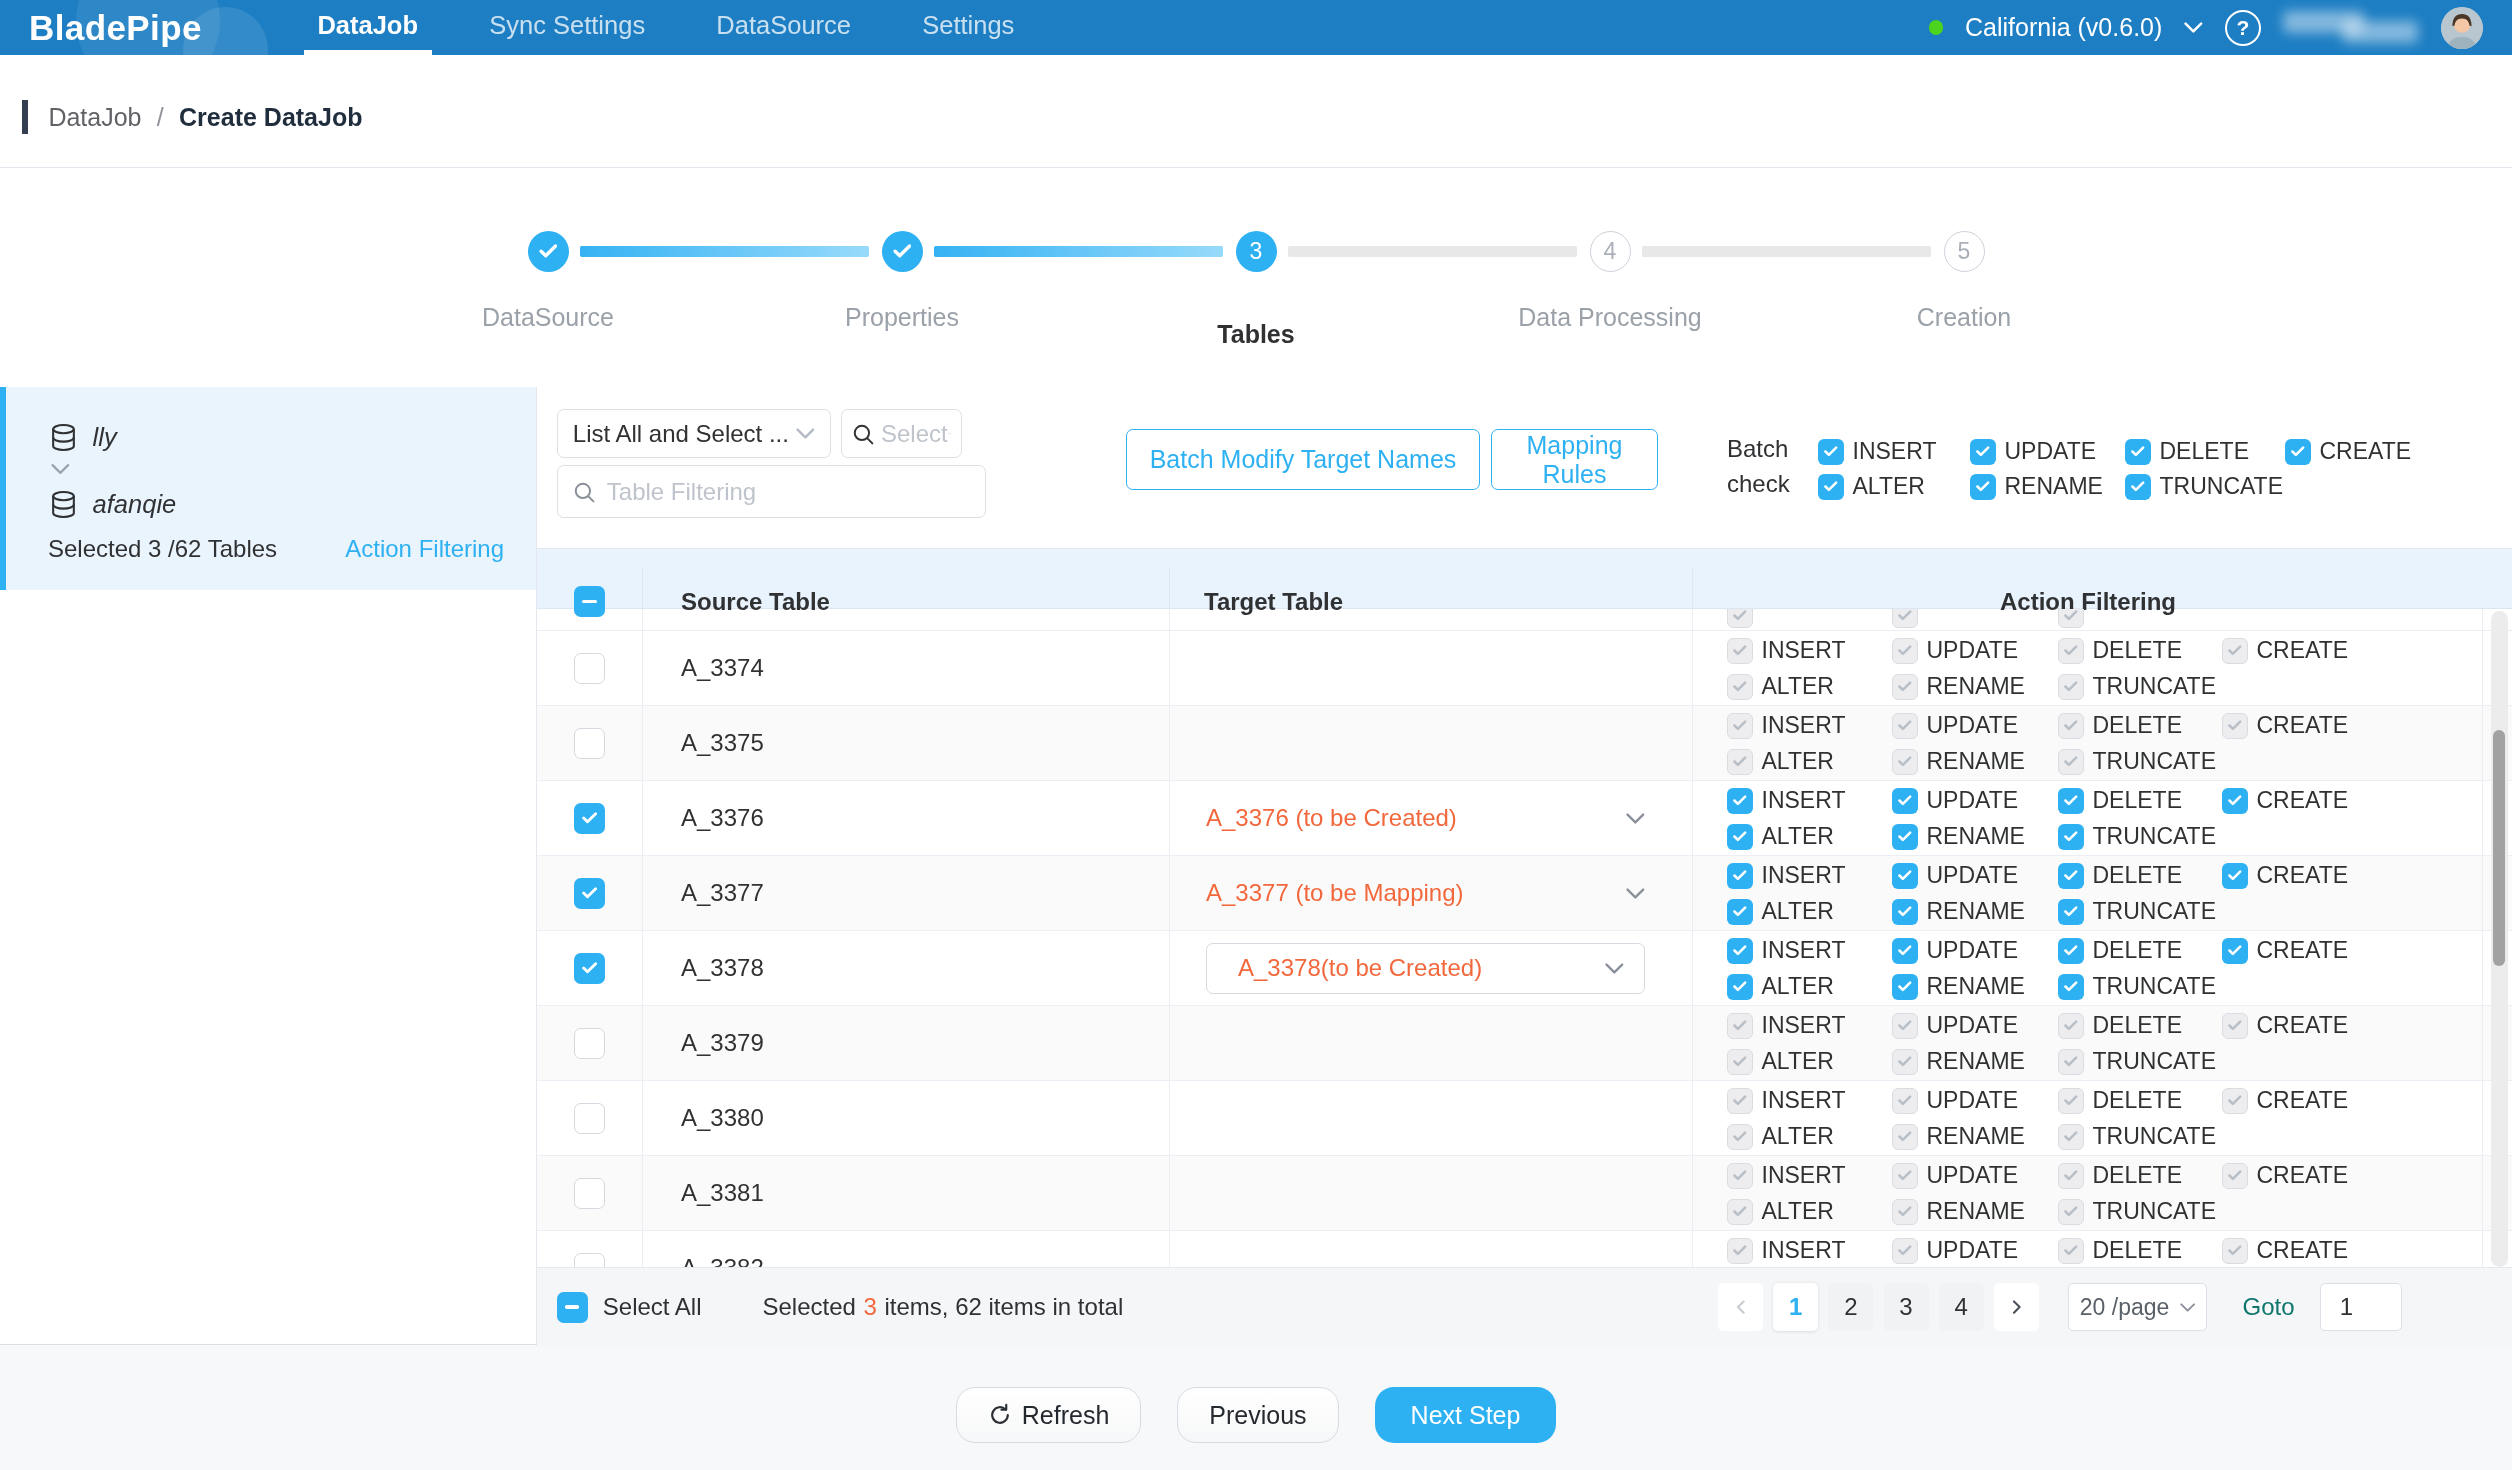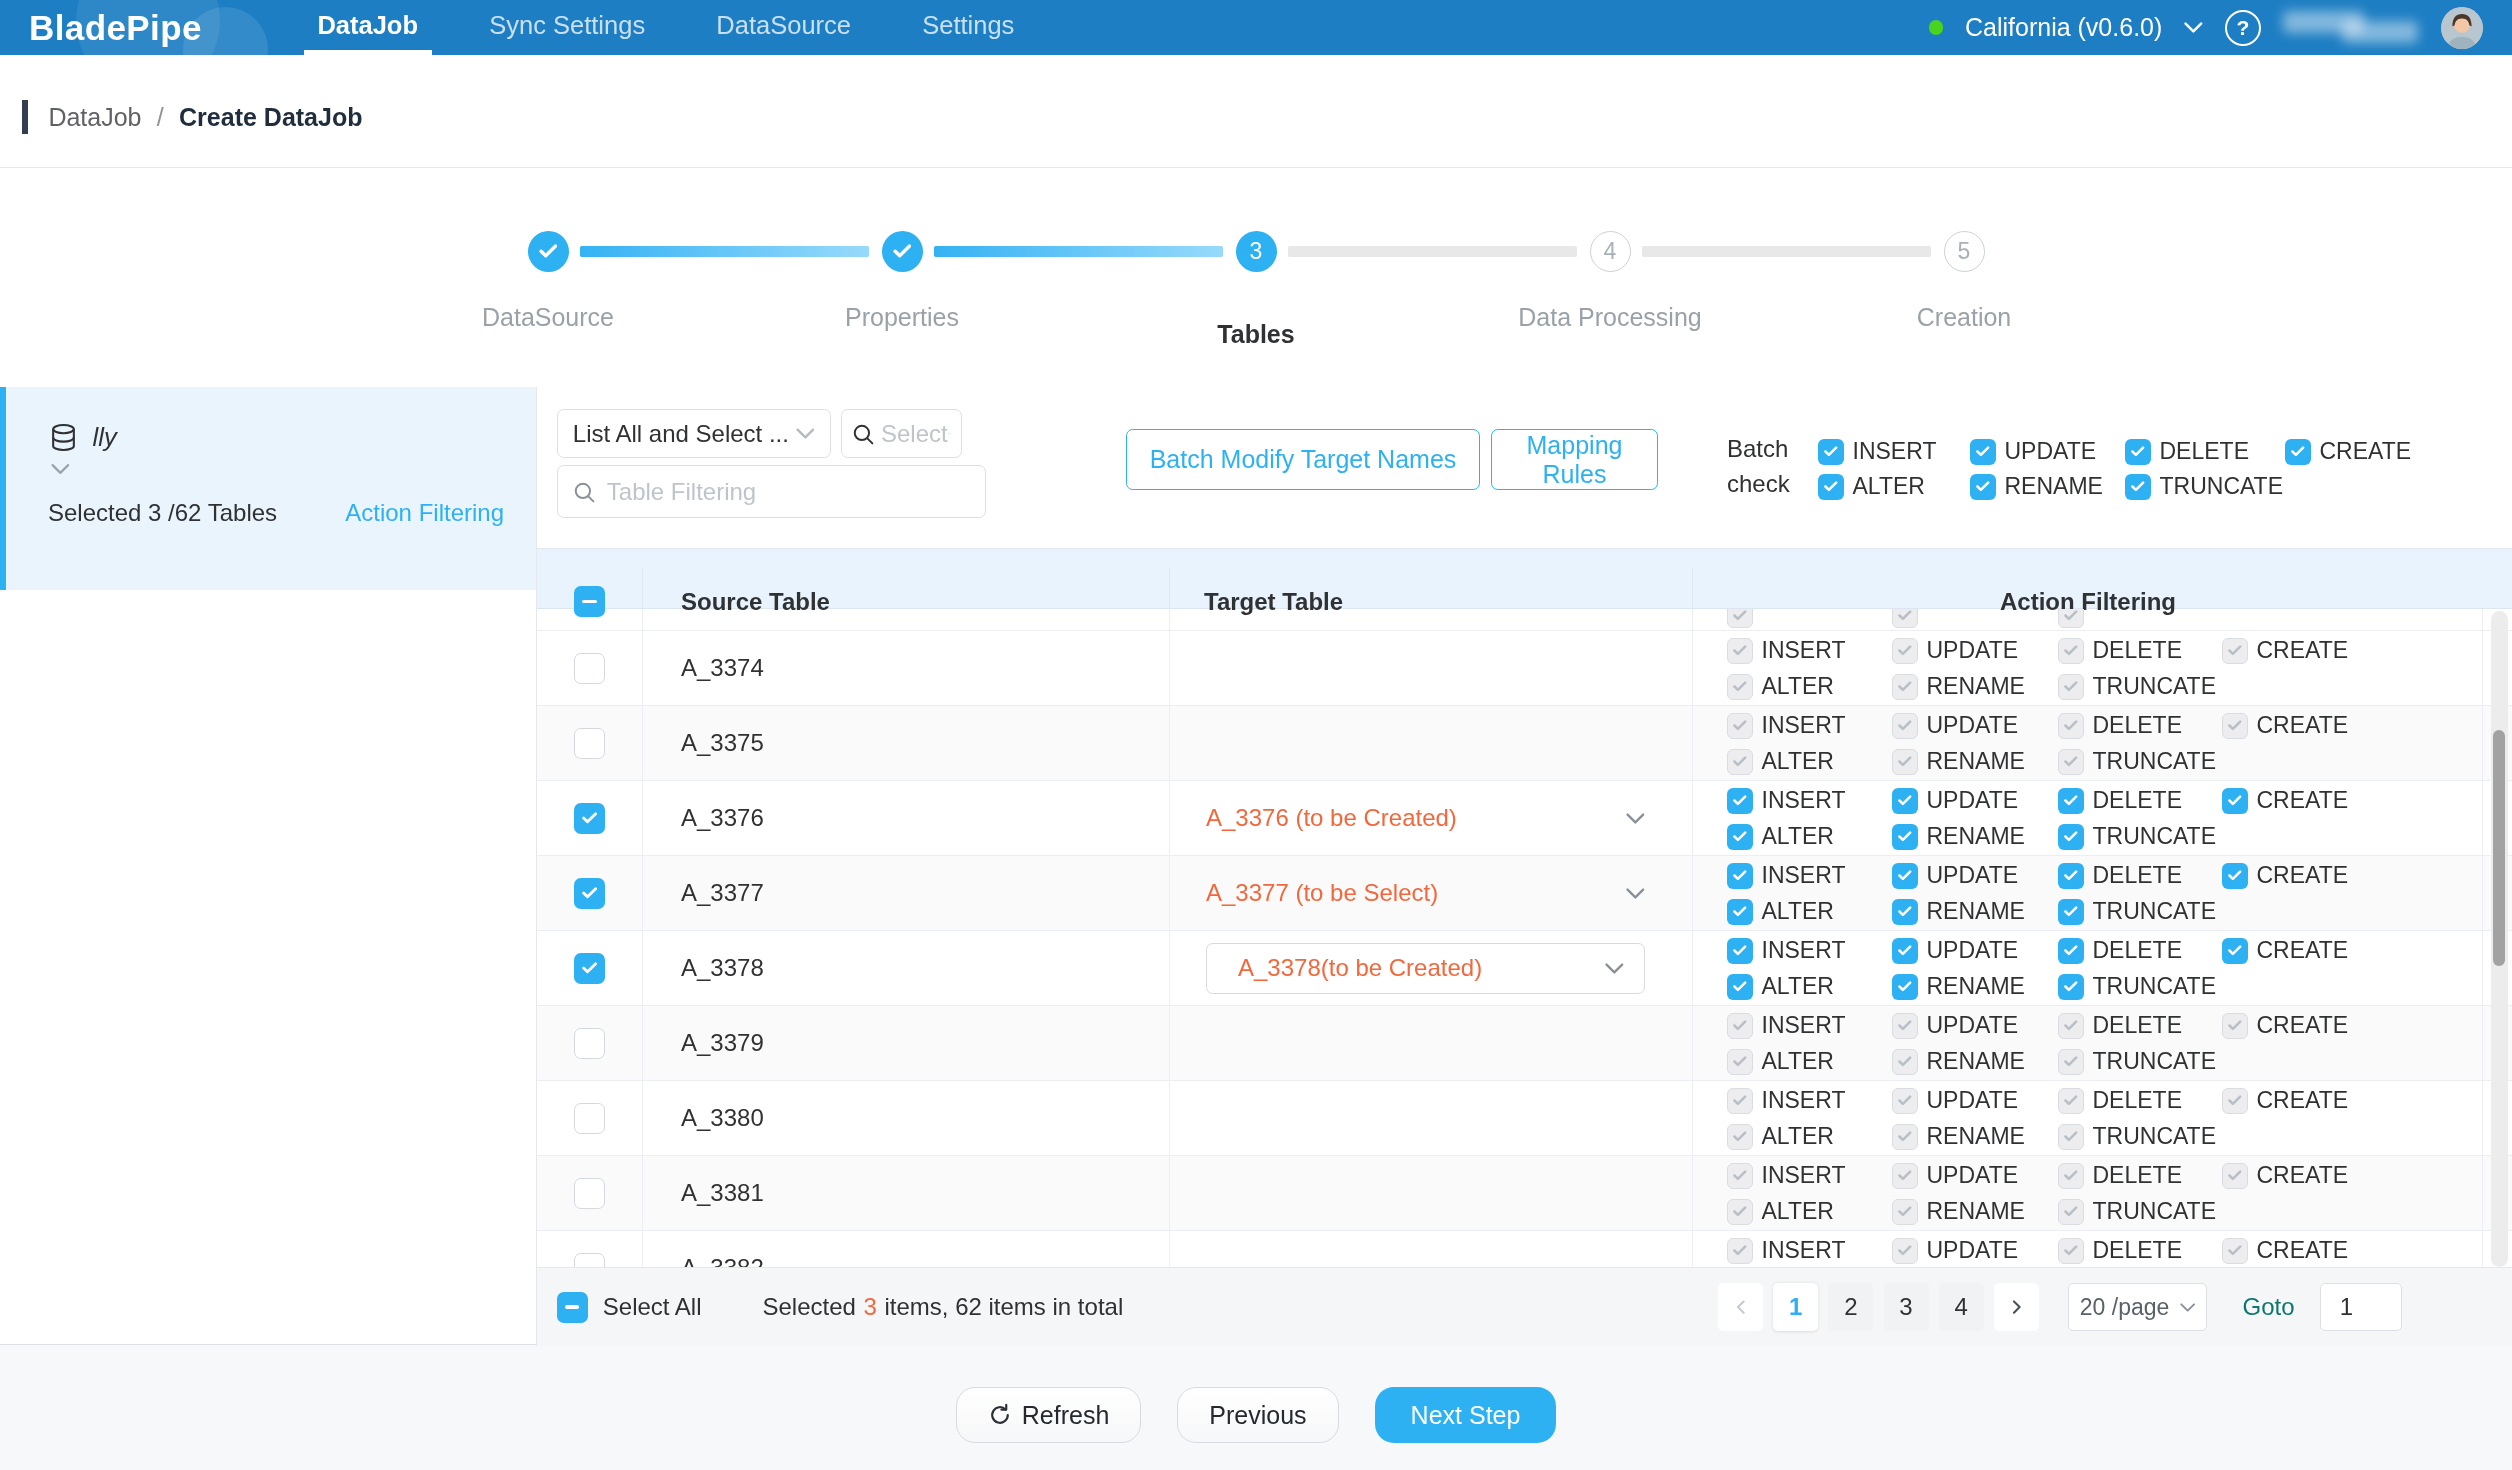--- a/index.html
+++ b/index.html
@@ -256,20 +256,28 @@
           <svg class="dbi" viewBox="0 0 24 24">
               <ellipse cx="12" cy="5.5" rx="8" ry="3.2" fill="none" stroke="#303133" stroke-width="1.6"></ellipse>
               <path d="M4 5.5v13c0 1.8 3.6 3.2 8 3.2s8-1.4 8-3.2v-13" fill="none" stroke="#303133" stroke-width="1.6"></path>
               <path d="M4 12c0 1.8 3.6 3.2 8 3.2s8-1.4 8-3.2" fill="none" stroke="#303133" stroke-width="1.6"></path>
             </svg>
           <span>lly</span>
         </div>
         <svg class="chev side-chev" viewBox="0 0 12 7">
             <path d="M1 1l5 5 5-5" fill="none" stroke="currentColor" stroke-width="1.4" stroke-linecap="round" stroke-linejoin="round"></path>
           </svg>
+        <div class="db-row">
+          <svg class="dbi" viewBox="0 0 24 24">
+              <ellipse cx="12" cy="5.5" rx="8" ry="3.2" fill="none" stroke="#303133" stroke-width="1.6"></ellipse>
+              <path d="M4 5.5v13c0 1.8 3.6 3.2 8 3.2s8-1.4 8-3.2v-13" fill="none" stroke="#303133" stroke-width="1.6"></path>
+              <path d="M4 12c0 1.8 3.6 3.2 8 3.2s8-1.4 8-3.2" fill="none" stroke="#303133" stroke-width="1.6"></path>
+            </svg>
+          <span>afanqie</span>
+        </div>
         <div class="sel-row">
           <span class="sel-text">Selected 3 /62 Tables</span>
           <span class="af-link">Action Filtering</span>
         </div>
       </div>
     </aside>
 
     <main class="content">
 
       <div class="toolbar">
@@ -630,21 +638,21 @@
     <div class="td td-cb">
                 <span class="cb row checked">
                   <svg class="ck" viewBox="0 0 14 11">
                     <path d="M1.5 5.5 5 9 12.5 1.5" fill="none" stroke="#fff" stroke-width="2.6" stroke-linecap="round" stroke-linejoin="round"></path>
                   </svg>
                 </span>
               </div>
     <div class="td td-source">A_3377</div>
     <div class="td td-target">
                 <div class="target-plain">
-                  <span>A_3377 (to be Select)</span>
+                  <span>A_3377 (to be Mapping)</span>
                   <svg class="chev" viewBox="0 0 12 7">
                     <path d="M1 1l5 5 5-5" fill="none" stroke="currentColor" stroke-width="1.5" stroke-linecap="round" stroke-linejoin="round"></path>
                   </svg>
                 </div>
               </div>
     <div class="td td-actions">
       <div class="act-line">
                   <span class="act-item">
                     <span class="cb checked">
                       <svg class="ck" viewBox="0 0 14 11">

